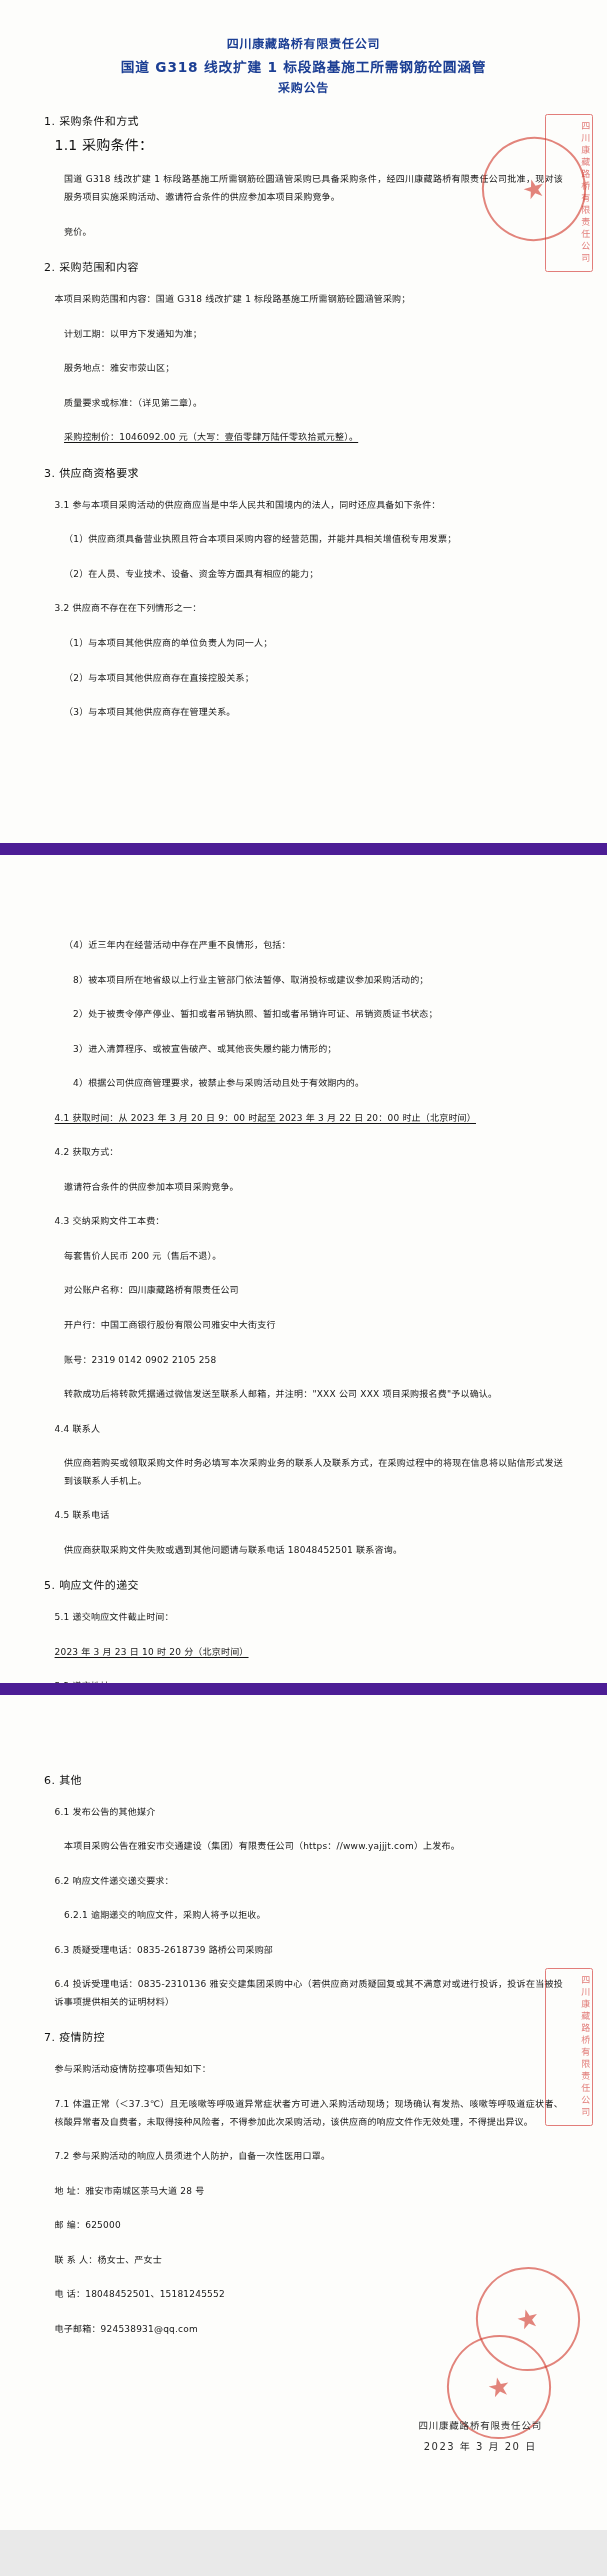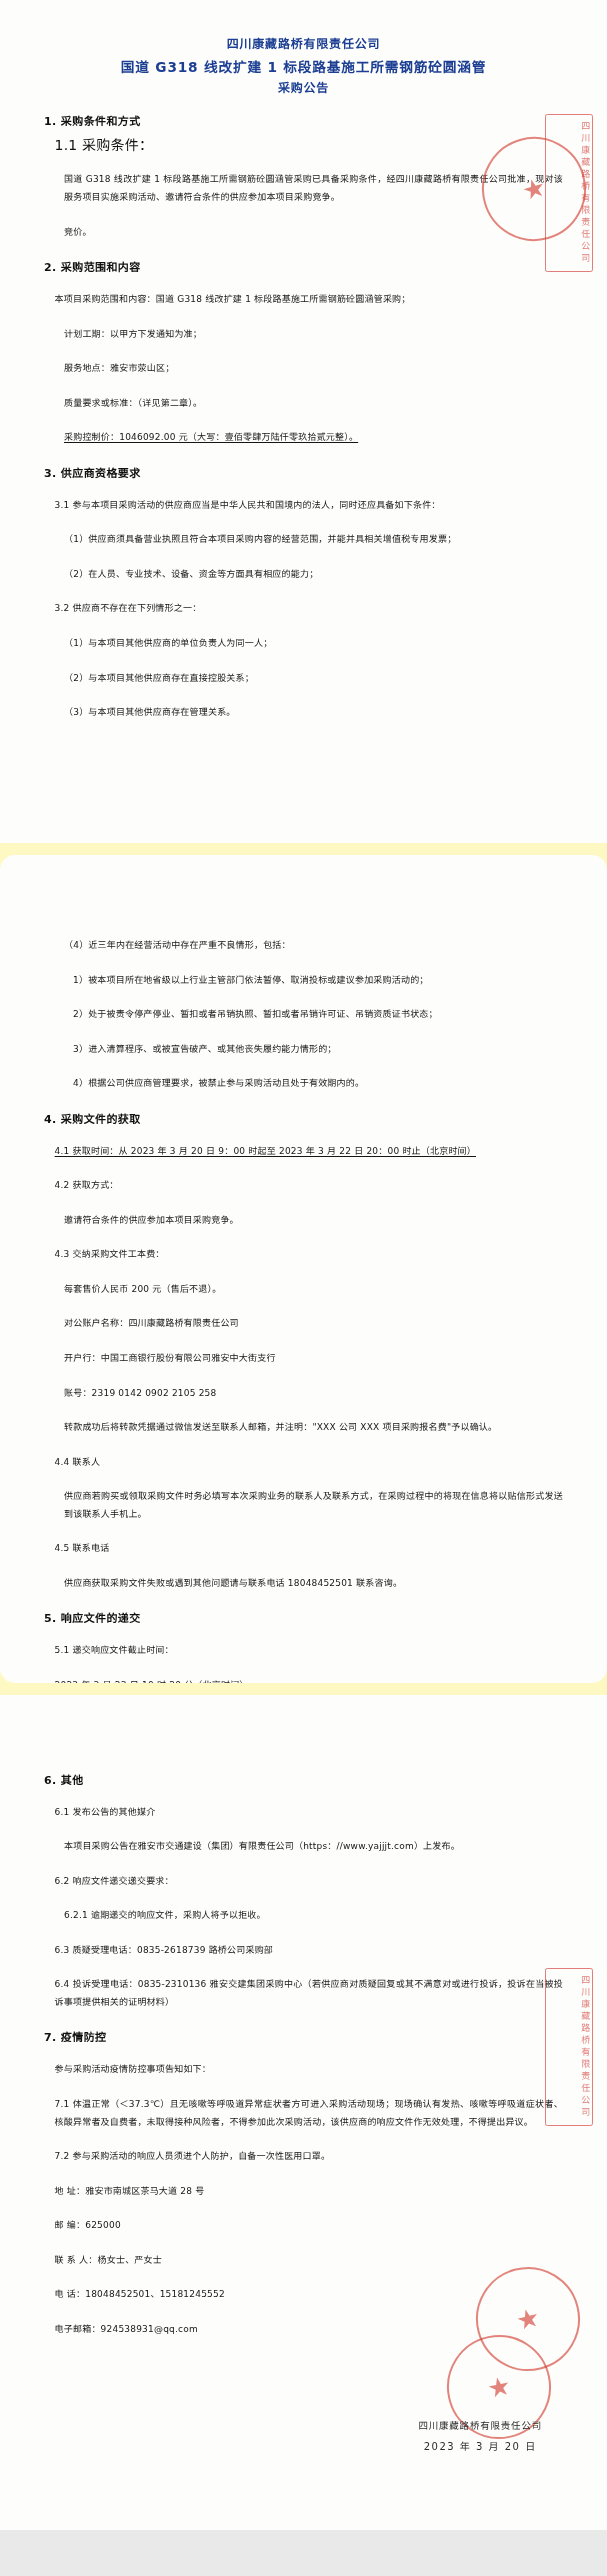--- a/index.html
+++ b/index.html
@@ -1,44 +1,44 @@
 <!DOCTYPE html>
 <html lang="zh-CN" style="font-size:12px"><head>
 <meta charset="utf-8">
 <style>
   html,body{margin:0;padding:0;background:#e9e9e9;}
   body{font-family:"DejaVu Sans","Liberation Sans",sans-serif;}
-  .page-wrap{width:607px;margin:0 auto;background:#fef9c3;}
+  .page-wrap{width:607px;margin:0 auto;background:#4c1d95;}
   .sheet{
     position:relative;
     width:607px;
     background:#fdfdfb;
     box-sizing:border-box;
     padding:35px 44px 30px 44px;
     overflow:hidden;
   }
   .sheet + .sheet{margin-top:12px;}
   .s1{height:843px;}
-  .s2{height:828px;border-radius:15px;}
+  .s2{height:828px;}
   .s3{height:835px;}
 
   .title-block{text-align:center;margin-bottom:13.7px;}
   .t-line{
     color:#1c3f94;
     font-weight:bold;
     letter-spacing:0.8px;
     line-height:1.55;
   }
   .t1{font-size:12px;}
   .t2{font-size:13.7px;margin-top:3px;}
   .t3{font-size:12px;margin-top:1.5px;}
 
   .h2{
     font-size:11px;
-    font-weight:bold;
+    font-weight:normal;
     color:#111;
     margin:10.6px 0 4.6px 0;
     letter-spacing:0.4px;
   }
   .h3{
     font-size:14px;
     color:#111;
     margin:6.8px 0 3px 0;
     letter-spacing:0.2px;
   }
@@ -142,26 +142,25 @@
     <div class="vert-seal">四川康藏路桥有限责任公司</div>
     <div class="seal seal-round seal-a">
       <div class="star">★</div>
     </div>
   </div>
 
   <div class="sheet s2">
     <div class="spacer-lg"></div>
 
     <p class="body ind2">（4）近三年内在经营活动中存在严重不良情形，包括：</p>
-    <p class="body ind3">1）被本项目所在地省级以上行业主管部门依法暂停、取消投标或建议参加采购活动的；</p>
+    <p class="body ind3">8）被本项目所在地省级以上行业主管部门依法暂停、取消投标或建议参加采购活动的；</p>
     <p class="body ind3">2）处于被责令停产停业、暂扣或者吊销执照、暂扣或者吊销许可证、吊销资质证书状态；</p>
     <p class="body ind3">3）进入清算程序、或被宣告破产、或其他丧失履约能力情形的；</p>
     <p class="body ind3">4）根据公司供应商管理要求，被禁止参与采购活动且处于有效期内的。</p>
 
-    <div class="h2">4. 采购文件的获取</div>
     <p class="body ind1 u">4.1 获取时间：从 2023 年 3 月 20 日 9：00 时起至 2023 年 3 月 22 日 20：00 时止（北京时间）</p>
     <p class="body ind1">4.2 获取方式：</p>
     <p class="body ind2">邀请符合条件的供应参加本项目采购竞争。</p>
     <p class="body ind1">4.3 交纳采购文件工本费：</p>
     <p class="body ind2">每套售价人民币 200 元（售后不退）。</p>
     <p class="body ind2">对公账户名称：四川康藏路桥有限责任公司</p>
     <p class="body ind2">开户行：中国工商银行股份有限公司雅安中大街支行</p>
     <p class="body ind2">账号：2319 0142 0902 2105 258</p>
     <p class="body ind2">转款成功后将转款凭据通过微信发送至联系人邮箱，并注明："XXX 公司 XXX 项目采购报名费"予以确认。</p>
     <p class="body ind1">4.4 联系人</p>

